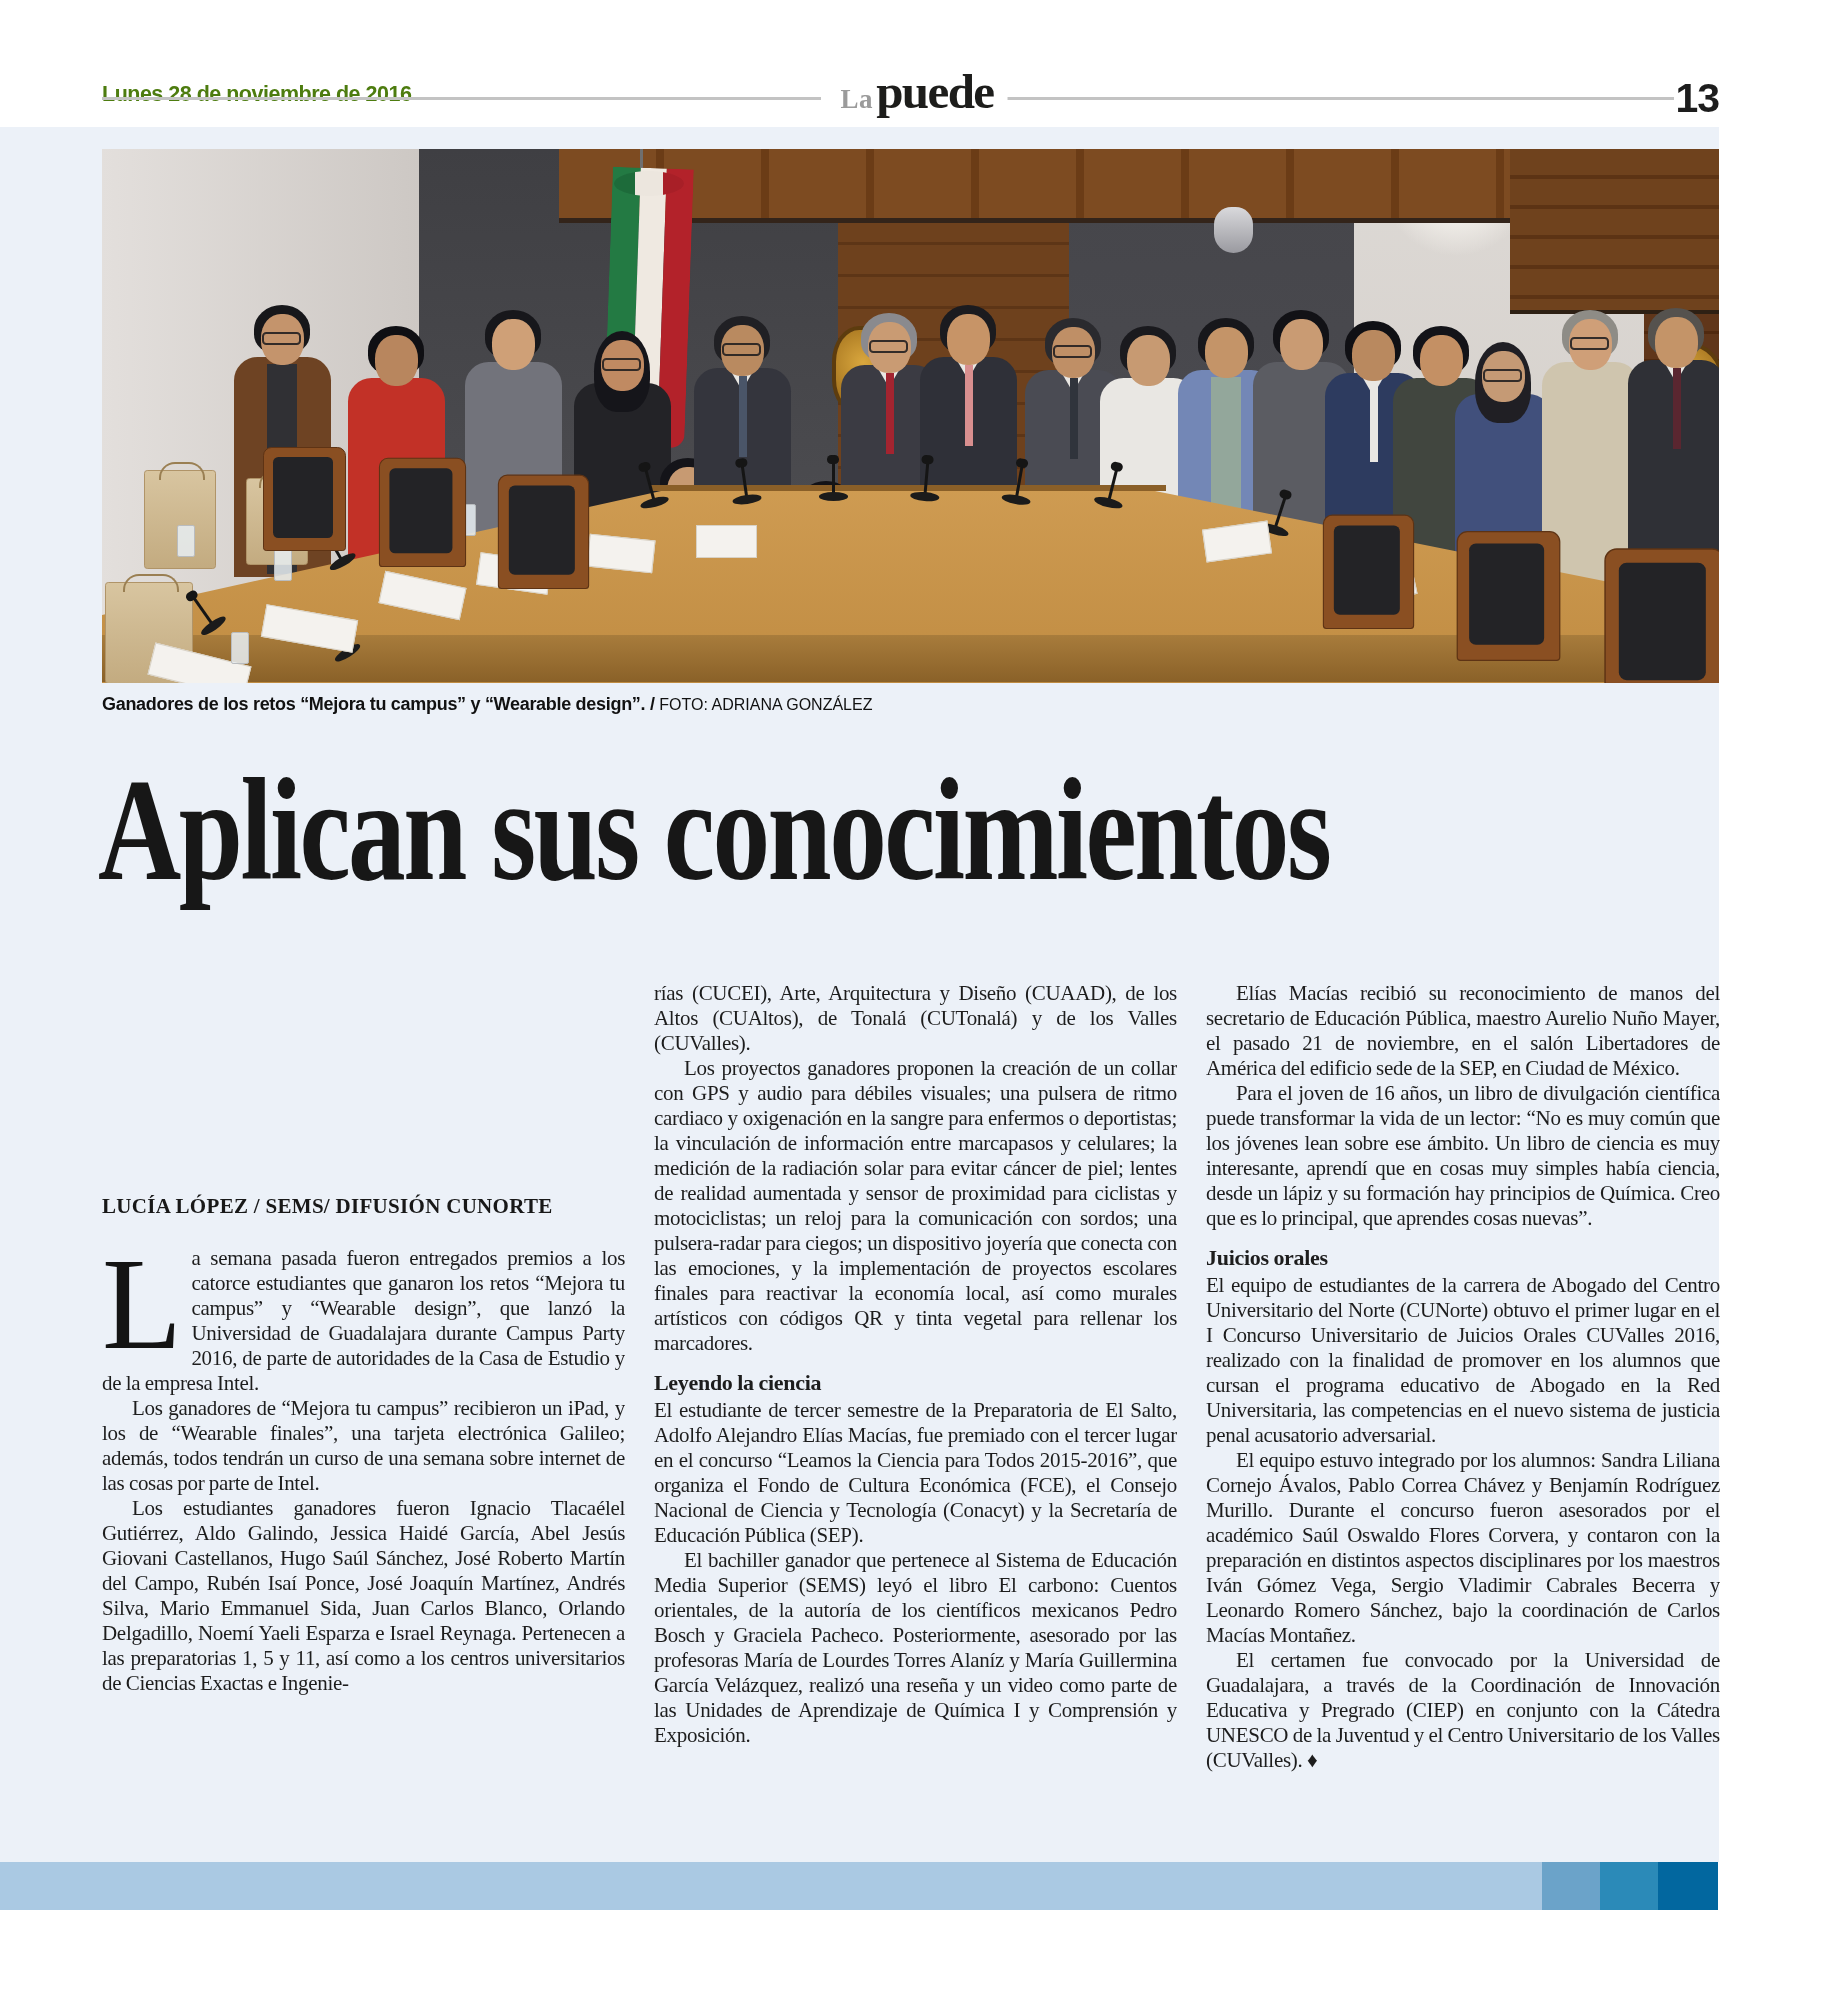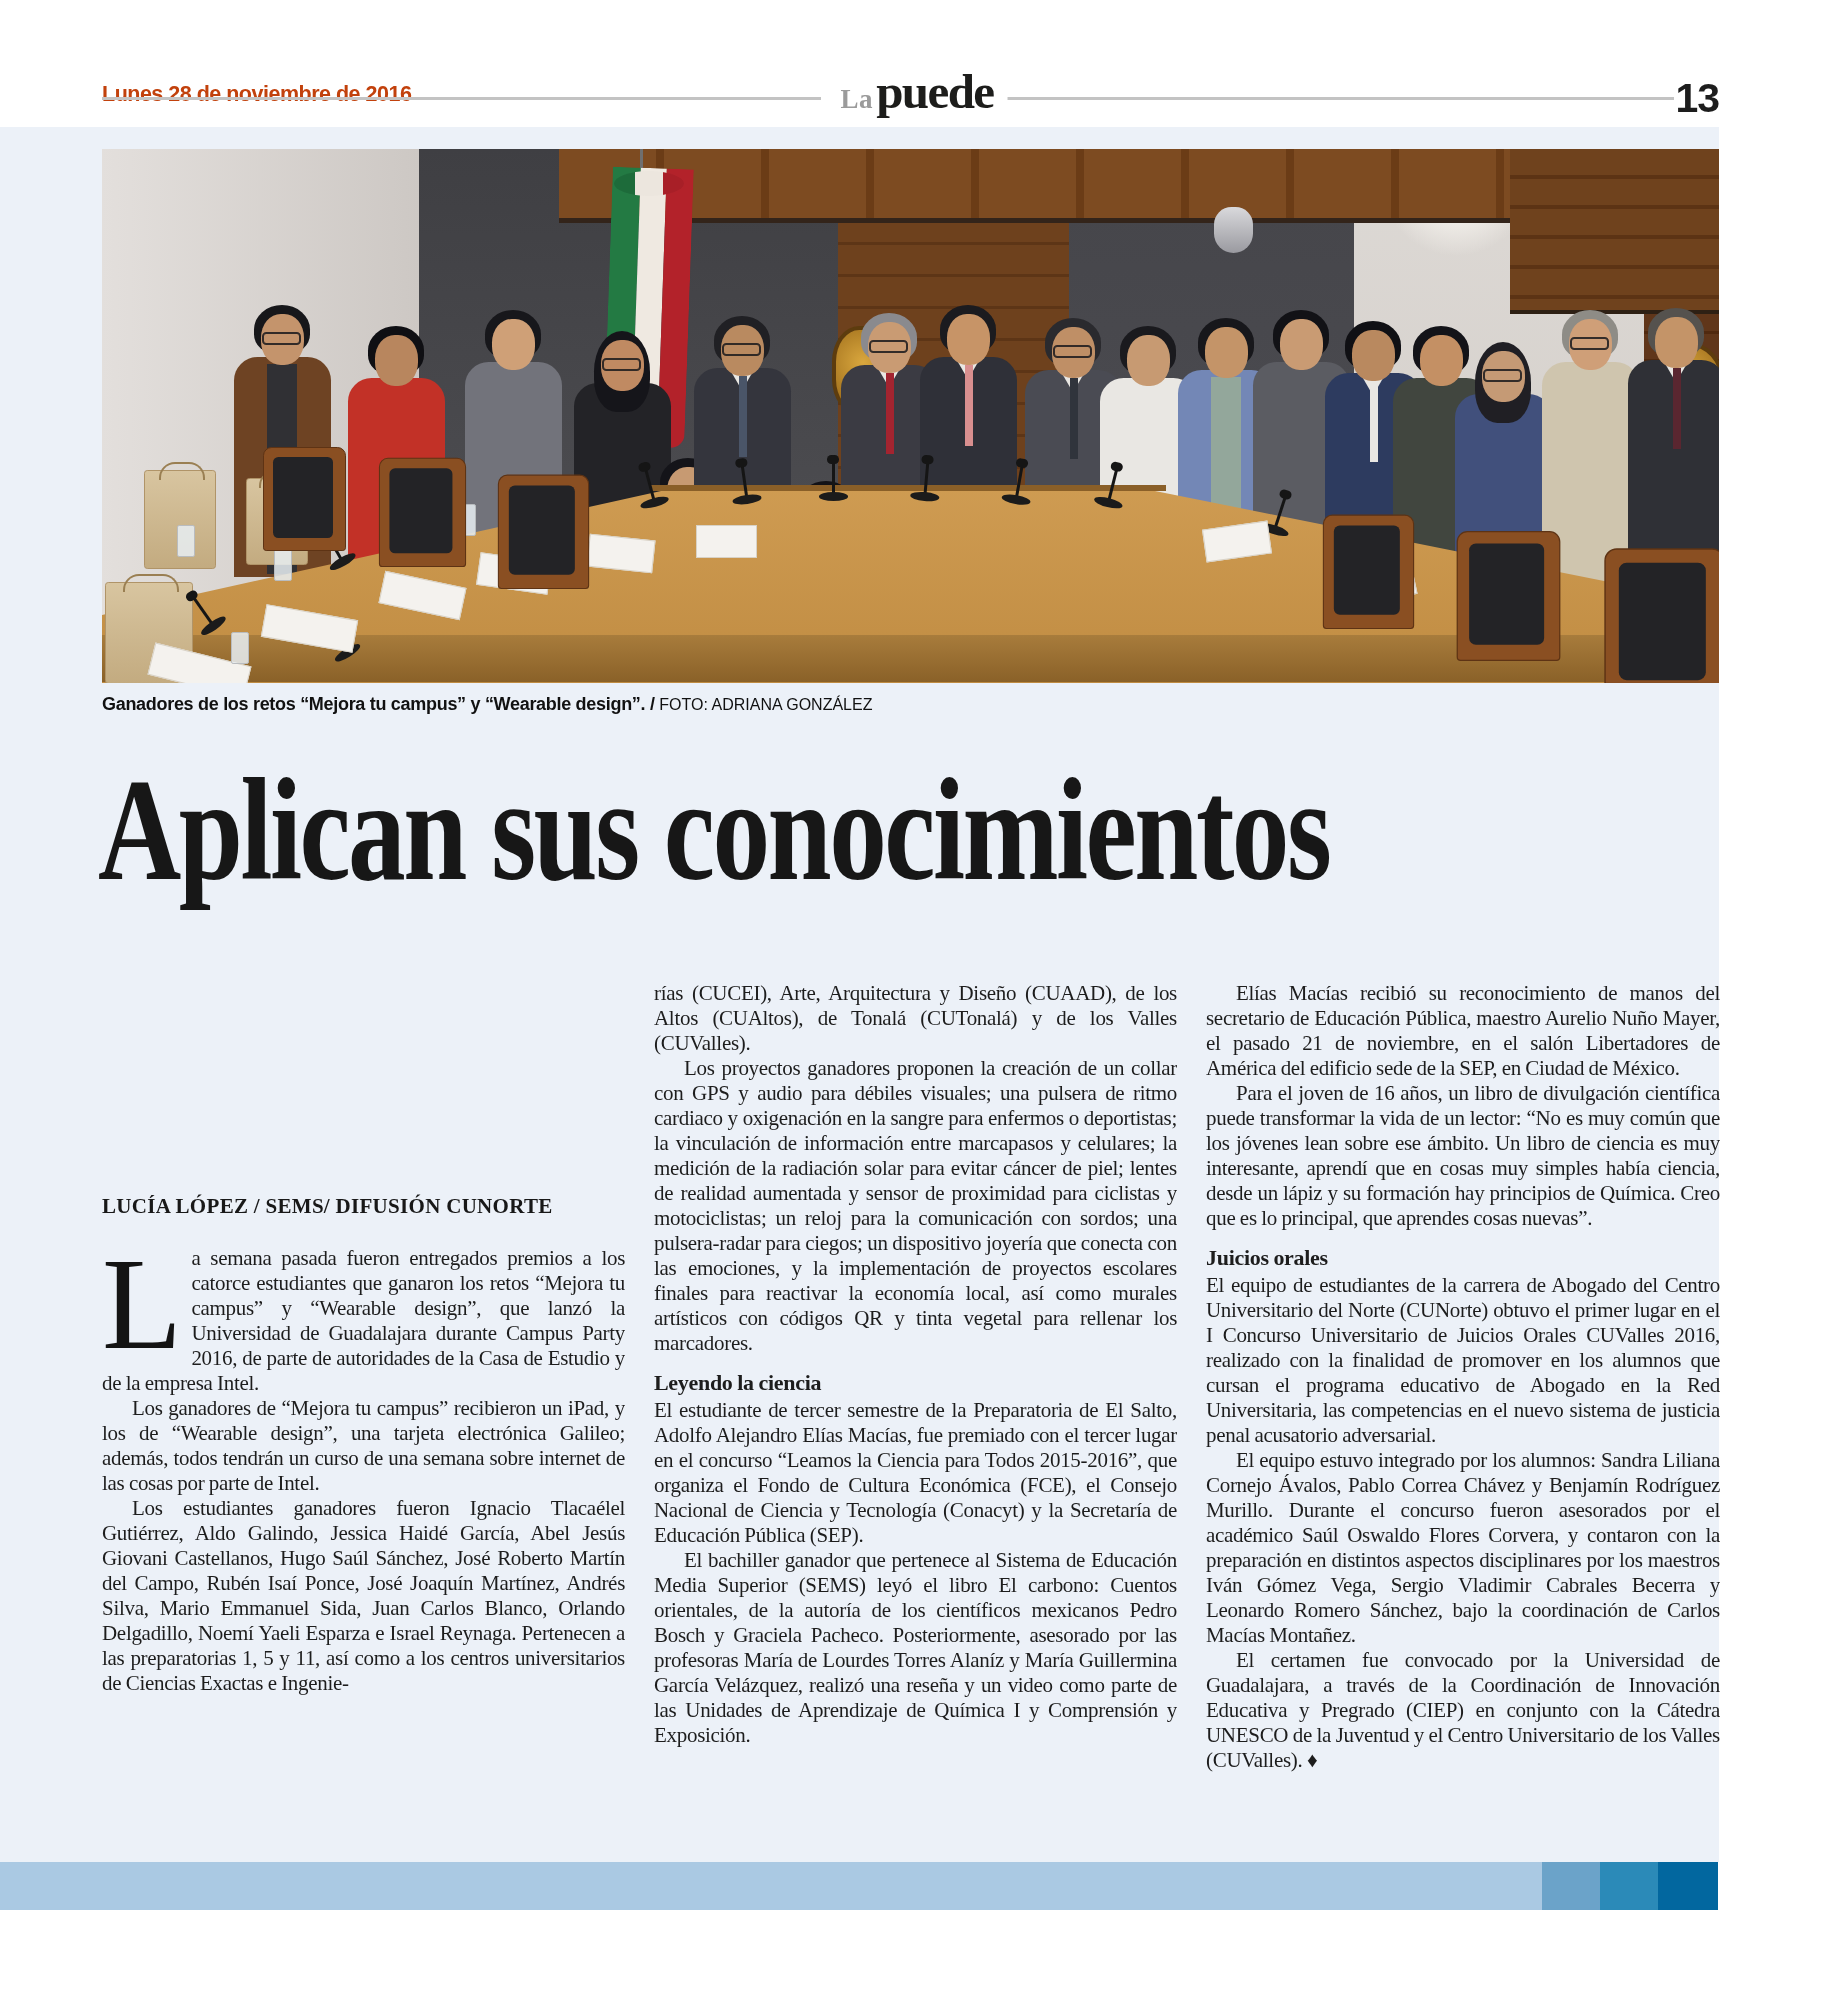--- a/index.html
+++ b/index.html
@@ -1,21 +1,21 @@
 <!DOCTYPE html>
 <html style="font-size:8.6px"><head>
 <meta charset="utf-8">
 <style>
   html,body{margin:0;padding:0;background:#ffffff;}
   .page{position:relative;width:1834px;height:2015px;background:#ffffff;overflow:hidden;
         font-family:"Liberation Serif",serif;color:#1c1c1c;}
 
   
   .hdr-date{position:absolute;left:102px;top:82px;font-family:"Liberation Sans",sans-serif;
-            font-weight:bold;font-size:21.5px;letter-spacing:-0.5px;color:#c2410c;}
+            font-weight:bold;font-size:21.5px;letter-spacing:-0.5px;color:#4d7c0f;}
   .hdr-rule{position:absolute;top:97px;height:2.7px;background:#c3c3c3;}
   .hdr-rule.left{left:102px;width:719px;}
   .hdr-rule.right{left:1001px;width:673px;}
   .masthead{position:absolute;left:917px;top:63px;transform:translateX(-50%);
             display:flex;align-items:baseline;background:#ffffff;padding:0 14px;}
   .masthead .la{font-family:"Liberation Serif",serif;font-weight:bold;font-size:27px;color:#9b9b9b;letter-spacing:0.5px;}
   .masthead .gaceta{font-family:"Liberation Serif",serif;font-weight:bold;font-size:49px;color:#1d1d1b;
                     letter-spacing:-1.6px;margin-left:3.2px;}
   .hdr-page{position:absolute;left:1719px;top:75px;transform:translateX(-100%);
             font-family:"Liberation Sans",sans-serif;font-weight:bold;font-size:41px;color:#1d1d1d;letter-spacing:-1.1px;}
@@ -367,21 +367,21 @@
 
   <div class="caption">
     <span class="main">Ganadores de los retos “Mejora tu campus” y “Wearable design”. / </span><span class="credit">FOTO: ADRIANA GONZÁLEZ</span>
   </div>
 
   <div class="headline">Aplican sus conocimientos</div>
   <div class="byline">LUCÍA LÓPEZ / SEMS/ DIFUSIÓN CUNORTE</div>
 
   <div class="col col1">
     <p><span class="dropcap">L</span><span>a semana pasada fueron entregados premios a los catorce estudiantes que ganaron los retos “Mejora tu campus” y “Wearable design”, que lanzó la Universidad de Guadalajara durante Campus Party 2016, de parte de autoridades de la Casa de Estudio y de la empresa Intel.</span></p>
-    <p class="ind">Los ganadores de “Mejora tu campus” recibieron un iPad, y los de “Wearable design”, una tarjeta electrónica Galileo; además, todos tendrán un curso de una semana sobre internet de las cosas por parte de Intel.</p>
+    <p class="ind">Los ganadores de “Mejora tu campus” recibieron un iPad, y los de “Wearable finales”, una tarjeta electrónica Galileo; además, todos tendrán un curso de una semana sobre internet de las cosas por parte de Intel.</p>
     <p class="ind">Los estudiantes ganadores fueron Ignacio Tlacaélel Gutiérrez, Aldo Galindo, Jessica Haidé García, Abel Jesús Giovani Castellanos, Hugo Saúl Sánchez, José Roberto Martín del Campo, Rubén Isaí Ponce, José Joaquín Martínez, Andrés Silva, Mario Emmanuel Sida, Juan Carlos Blanco, Orlando Delgadillo, Noemí Yaeli Esparza e Israel Reynaga. Pertenecen a las preparatorias 1, 5 y 11, así como a los centros universitarios de Ciencias Exactas e Ingenie-</p>
   </div>
 
   <div class="col col2">
     <p>rías (CUCEI), Arte, Arquitectura y Diseño (CUAAD), de los Altos (CUAltos), de Tonalá (CUTonalá) y de los Valles (CUValles).</p>
     <p class="ind">Los proyectos ganadores proponen la creación de un collar con GPS y audio para débiles visuales; una pulsera de ritmo cardiaco y oxigenación en la sangre para enfermos o deportistas; la vinculación de información entre marcapasos y celulares; la medición de la radiación solar para evitar cáncer de piel; lentes de realidad aumentada y sensor de proximidad para ciclistas y motociclistas; un reloj para la comunicación con sordos; una pulsera-radar para ciegos; un dispositivo joyería que conecta con las emociones, y la implementación de proyectos escolares finales para reactivar la economía local, así como murales artísticos con códigos QR y tinta vegetal para rellenar los marcadores.</p>
     <p class="subhead">Leyendo la ciencia</p>
     <p>El estudiante de tercer semestre de la Preparatoria de El Salto, Adolfo Alejandro Elías Macías, fue premiado con el tercer lugar en el concurso “Leamos la Ciencia para Todos 2015-2016”, que organiza el Fondo de Cultura Económica (FCE), el Consejo Nacional de Ciencia y Tecnología (Conacyt) y la Secretaría de Educación Pública (SEP).</p>
     <p class="ind">El bachiller ganador que pertenece al Sistema de Educación Media Superior (SEMS) leyó el libro El carbono: Cuentos orientales, de la autoría de los científicos mexicanos Pedro Bosch y Graciela Pacheco. Posteriormente, asesorado por las profesoras María de Lourdes Torres Alaníz y María Guillermina García Velázquez, realizó una reseña y un video como parte de las Unidades de Aprendizaje de Química I y Comprensión y Exposición.</p>
   </div>

